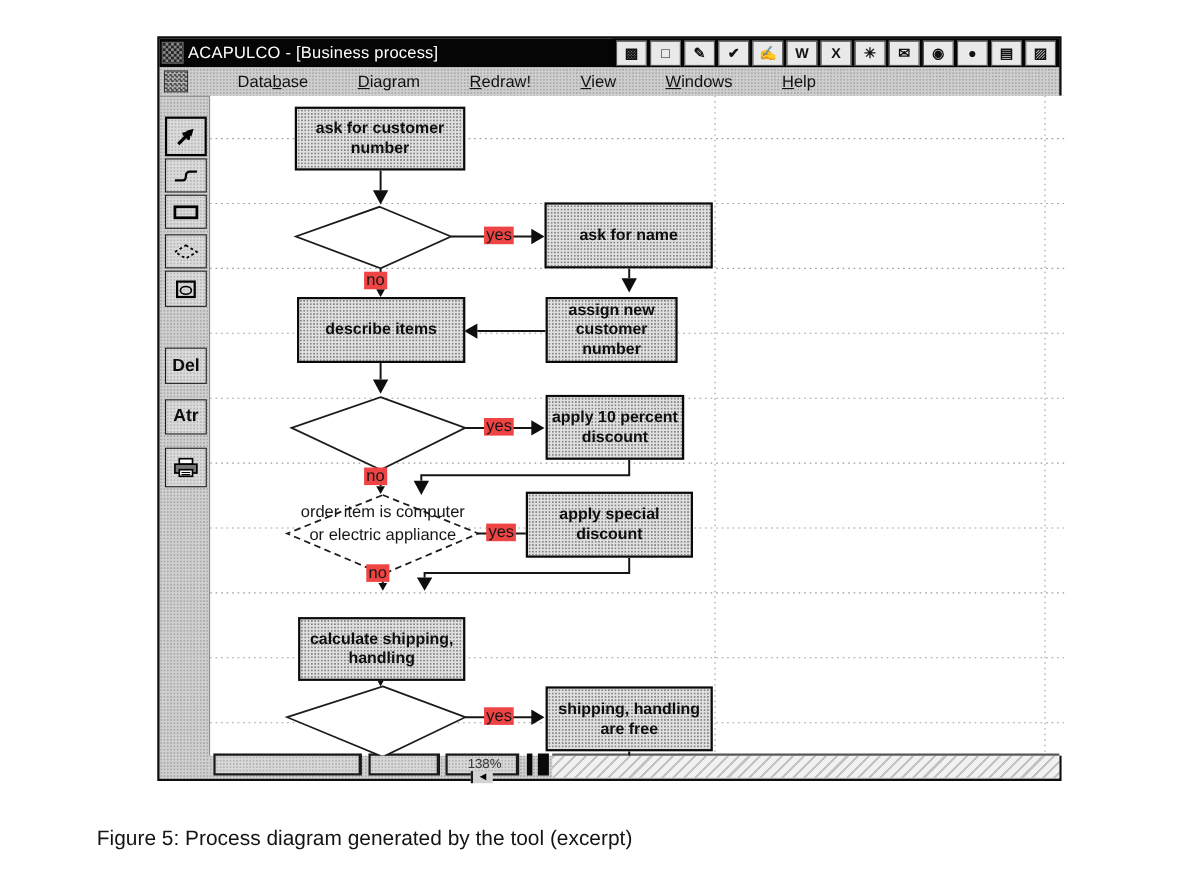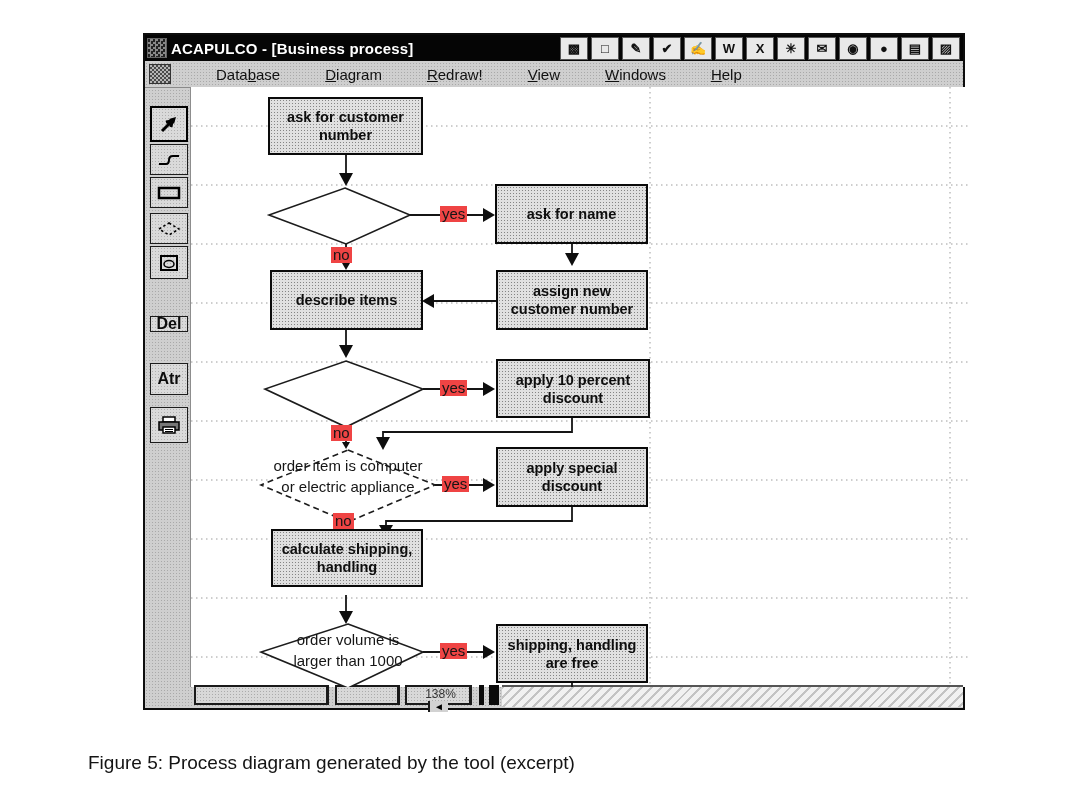--- a/index.html
+++ b/index.html
@@ -8,21 +8,21 @@
   
   .app-window{position:absolute;left:143px;top:33px;width:822px;height:677px;
               border:2px solid #0d0d0d;box-sizing:border-box;
               background-color:#cfcfcf;
               background-image:radial-gradient(#a9a9a9 0.6px,transparent 0.8px);
               background-size:3px 3px;}
   .title-bar{position:absolute;left:0;top:0;width:100%;height:26px;background:#050505;
              display:flex;align-items:center;color:#fff;}
   .sys-icon{width:18px;height:18px;margin:0 4px 0 2px;border:1px solid #666;
             background:repeating-conic-gradient(#888 0% 25%,#222 0% 50%);background-size:5px 5px;}
-  .title-text{font-size:15px;font-weight:bold;letter-spacing:.2px;white-space:nowrap;}
+  .title-text{font-size:15px;font-weight:normal;letter-spacing:.2px;white-space:nowrap;}
   .office-strip{position:absolute;right:0;top:0;height:26px;display:flex;align-items:center;
                 background:#050505;padding:0 3px;gap:3px;}
   .office-btn{width:26px;height:21px;background:#e9e9e9;border:1px solid #555;
               display:flex;align-items:center;justify-content:center;
               font-size:13px;font-weight:bold;color:#111;}
   .menu-bar{position:absolute;left:0;top:26px;width:100%;height:26px;
             display:flex;align-items:center;gap:26px;padding-left:4px;
             border-bottom:1px solid #8a8a8a;font-size:15px;}
   .app-mini-icon{width:20px;height:18px;border:1px solid #333;
                  background:repeating-conic-gradient(#4a4a4a 0% 25%,#b5b5b5 0% 50%);background-size:4px 4px;}
@@ -123,21 +123,21 @@
         <svg width="24" height="16" viewBox="0 0 24 16">
             <path d="M12 2 L22 8 L12 14 L2 8 Z" stroke="#000" stroke-width="1.6" stroke-dasharray="2.5 2.5" fill="none"></path>
           </svg>
       </div>
       <div class="tool-btn" style="top:159px;height:33px;">
         <svg width="20" height="18" viewBox="0 0 20 18">
             <rect x="2" y="2" width="16" height="14" stroke="#000" stroke-width="2" fill="none"></rect>
             <ellipse cx="10" cy="10" rx="5" ry="3.5" stroke="#000" stroke-width="1.5" fill="none"></ellipse>
           </svg>
       </div>
-      <div class="tool-btn" style="top:229px;height:16px;">
+      <div class="tool-btn" style="top:229px;height:33px;">
           <span>Del</span>
         </div>
       <div class="tool-btn" style="top:276px;height:32px;">
           <span>Atr</span>
         </div>
       <div class="tool-btn" style="top:320px;height:36px;">
         <svg width="24" height="20" viewBox="0 0 24 20">
             <rect x="6" y="2" width="12" height="5" fill="#fff" stroke="#000" stroke-width="1.5"></rect>
             <rect x="2" y="7" width="20" height="8" fill="#777" stroke="#000" stroke-width="1.5"></rect>
             <rect x="6" y="12" width="12" height="6" fill="#fff" stroke="#000" stroke-width="1.5"></rect>
@@ -204,28 +204,27 @@
           <polygon points="188,438 202,438 195,450"></polygon>
           <polygon points="153,443 161,443 157,450"></polygon>
           <polygon points="148,524 162,524 155,537"></polygon>
           <polygon points="292,558 292,572 304,565"></polygon>
         </g>
       </svg>
 
       <div class="pbox" style="left:304px;top:97px;width:153px;height:60px;">ask for name</div>
       <div class="pbox" style="left:77px;top:10px;width:155px;height:58px;">ask for customer number</div>
       <div class="pbox" style="left:79px;top:183px;width:153px;height:60px;">describe items</div>
-      <div class="pbox" style="left:305px;top:183px;width:152px;height:60px;">assign new customer number</div>
-      <div class="pbox" style="left:305px;top:272px;width:154px;height:59px;">apply 10 percent discount</div>
-      <div class="pbox" style="left:305px;top:360px;width:152px;height:60px;">apply special discount</div>
-      <div class="pbox" style="left:80px;top:442px;width:152px;height:58px;">calculate shipping, handling</div>
+      <div class="pbox" style="left:305px;top:183px;width:120px;height:60px;">assign new customer number</div>
+      <div class="pbox" style="left:305px;top:272px;width:126px;height:59px;">apply 10 percent discount</div>
+      <div class="pbox" style="left:287px;top:360px;width:152px;height:60px;">apply special discount</div>
+      <div class="pbox" style="left:80px;top:474px;width:152px;height:58px;">calculate shipping, handling</div>
       <div class="pbox" style="left:305px;top:537px;width:152px;height:59px;">shipping, handling are free</div>
 
       <div class="dlabel" style="left:82px;top:368px;width:150px;">order item is computer or electric appliance</div>
-      <div class="dlabel" style="left:87px;top:542px;width:140px;">order volume is larger than 1000</div>
 
       <span class="edge-label" style="left:249px;top:119px;">yes</span>
       <span class="edge-label" style="left:140px;top:160px;">no</span>
       <span class="edge-label" style="left:249px;top:293px;">yes</span>
       <span class="edge-label" style="left:140px;top:338px;">no</span>
       <span class="edge-label" style="left:251px;top:389px;">yes</span>
       <span class="edge-label" style="left:142px;top:426px;">no</span>
       <span class="edge-label" style="left:249px;top:556px;">yes</span>
     </div>
 

